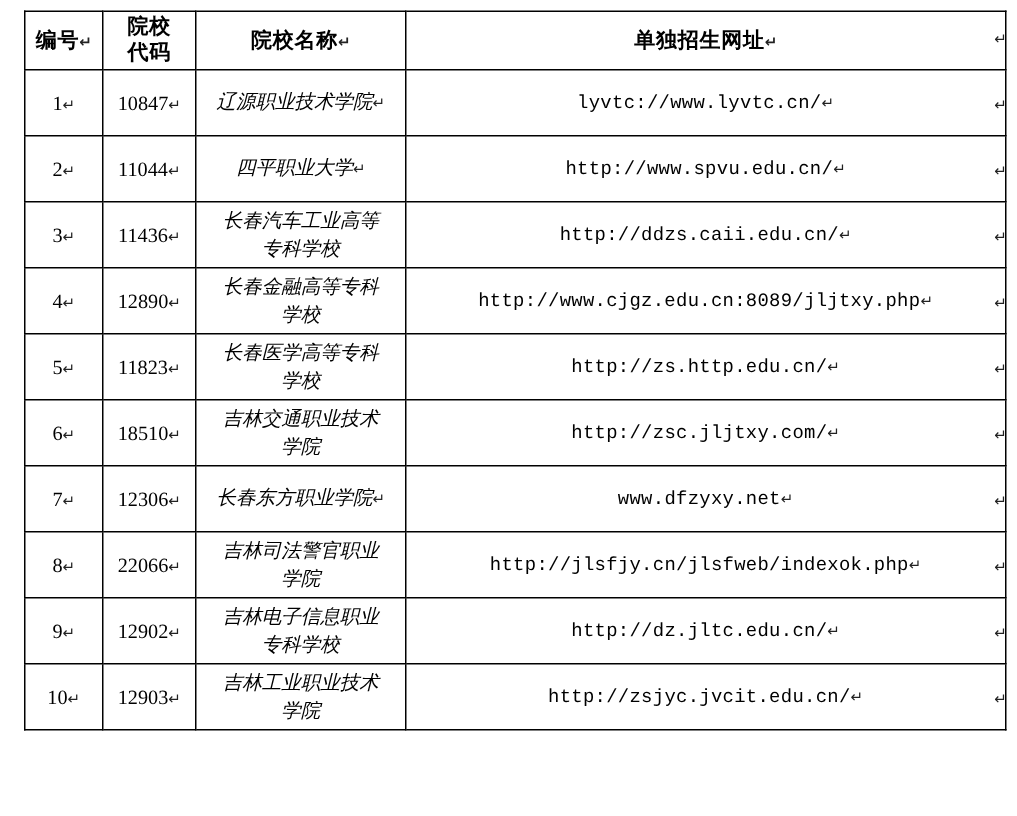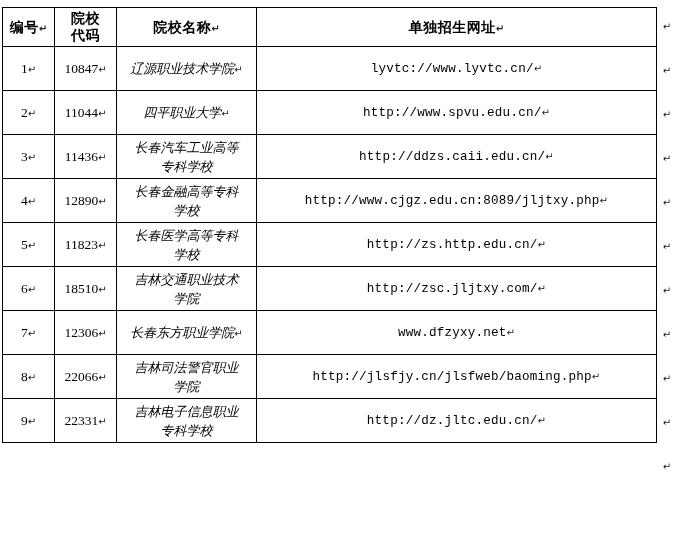--- a/index.html
+++ b/index.html
@@ -16,21 +16,21 @@
   }
   .page {
     position: relative;
     width: 678px;
     height: 544px;
     box-sizing: border-box;
   }
   table.doc-table {
     border-collapse: collapse;
     table-layout: fixed;
-    margin-left: 2px;
+    margin-left: 16px;
     margin-top: 7px;
     width: 654px;
   }
   table.doc-table td, table.doc-table th {
     border: 1px solid #000000;
     padding: 0;
     vertical-align: middle;
     text-align: center;
   }
   .col-no { width: 52px; }
@@ -187,33 +187,42 @@
         <td class="cell-url"><span>www.dfzyxy.net</span><span class="pilcrow">↵</span></td>
       </tr>
 
       <tr>
         <td class="cell-no"><span>8</span><span class="pilcrow">↵</span></td>
         <td class="cell-code"><span>22066</span><span class="pilcrow">↵</span></td>
         <td class="cell-name">
           <div>吉林司法警官职业</div>
           <div>学院</div>
         </td>
-        <td class="cell-url"><span>http://jlsfjy.cn/jlsfweb/baoming.php</span><span class="pilcrow">↵</span></td>
+        <td class="cell-url"><span>http://jlsfjy.cn/jlsfweb/indexok.php</span><span class="pilcrow">↵</span></td>
       </tr>
 
       <tr>
         <td class="cell-no"><span>9</span><span class="pilcrow">↵</span></td>
-        <td class="cell-code"><span>22331</span><span class="pilcrow">↵</span></td>
+        <td class="cell-code"><span>12902</span><span class="pilcrow">↵</span></td>
         <td class="cell-name">
           <div>吉林电子信息职业</div>
           <div>专科学校</div>
         </td>
         <td class="cell-url"><span>http://dz.jltc.edu.cn/</span><span class="pilcrow">↵</span></td>
       </tr>
 
+      <tr>
+        <td class="cell-no"><span>10</span><span class="pilcrow">↵</span></td>
+        <td class="cell-code"><span>12903</span><span class="pilcrow">↵</span></td>
+        <td class="cell-name">
+          <div>吉林工业职业技术</div>
+          <div>学院</div>
+        </td>
+        <td class="cell-url"><span>http://zsjyc.jvcit.edu.cn/</span><span class="pilcrow">↵</span></td>
+      </tr>
 
     </tbody>
   </table>
 
   <div class="side-marks">
     <span style="margin-top:20px;">↵</span>
     <span style="margin-top:44px;">↵</span>
     <span style="margin-top:44px;">↵</span>
     <span style="margin-top:44px;">↵</span>
     <span style="margin-top:44px;">↵</span>

